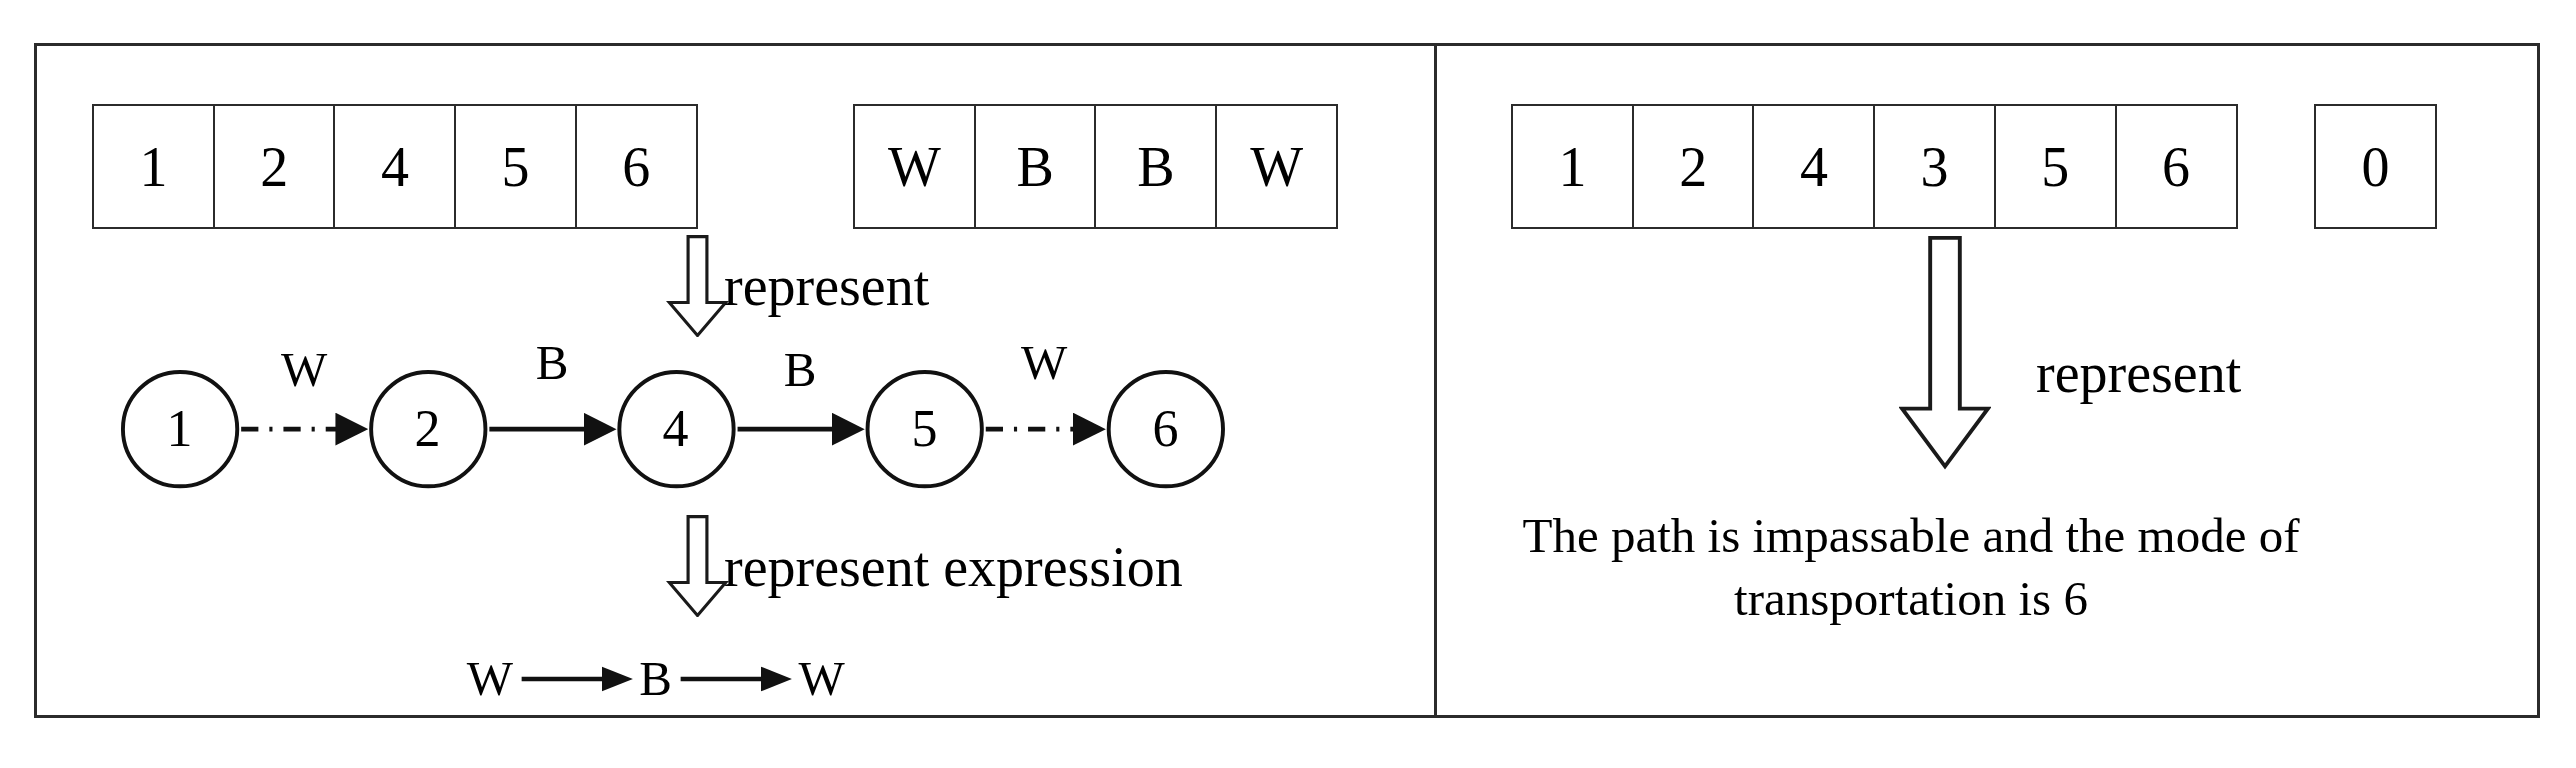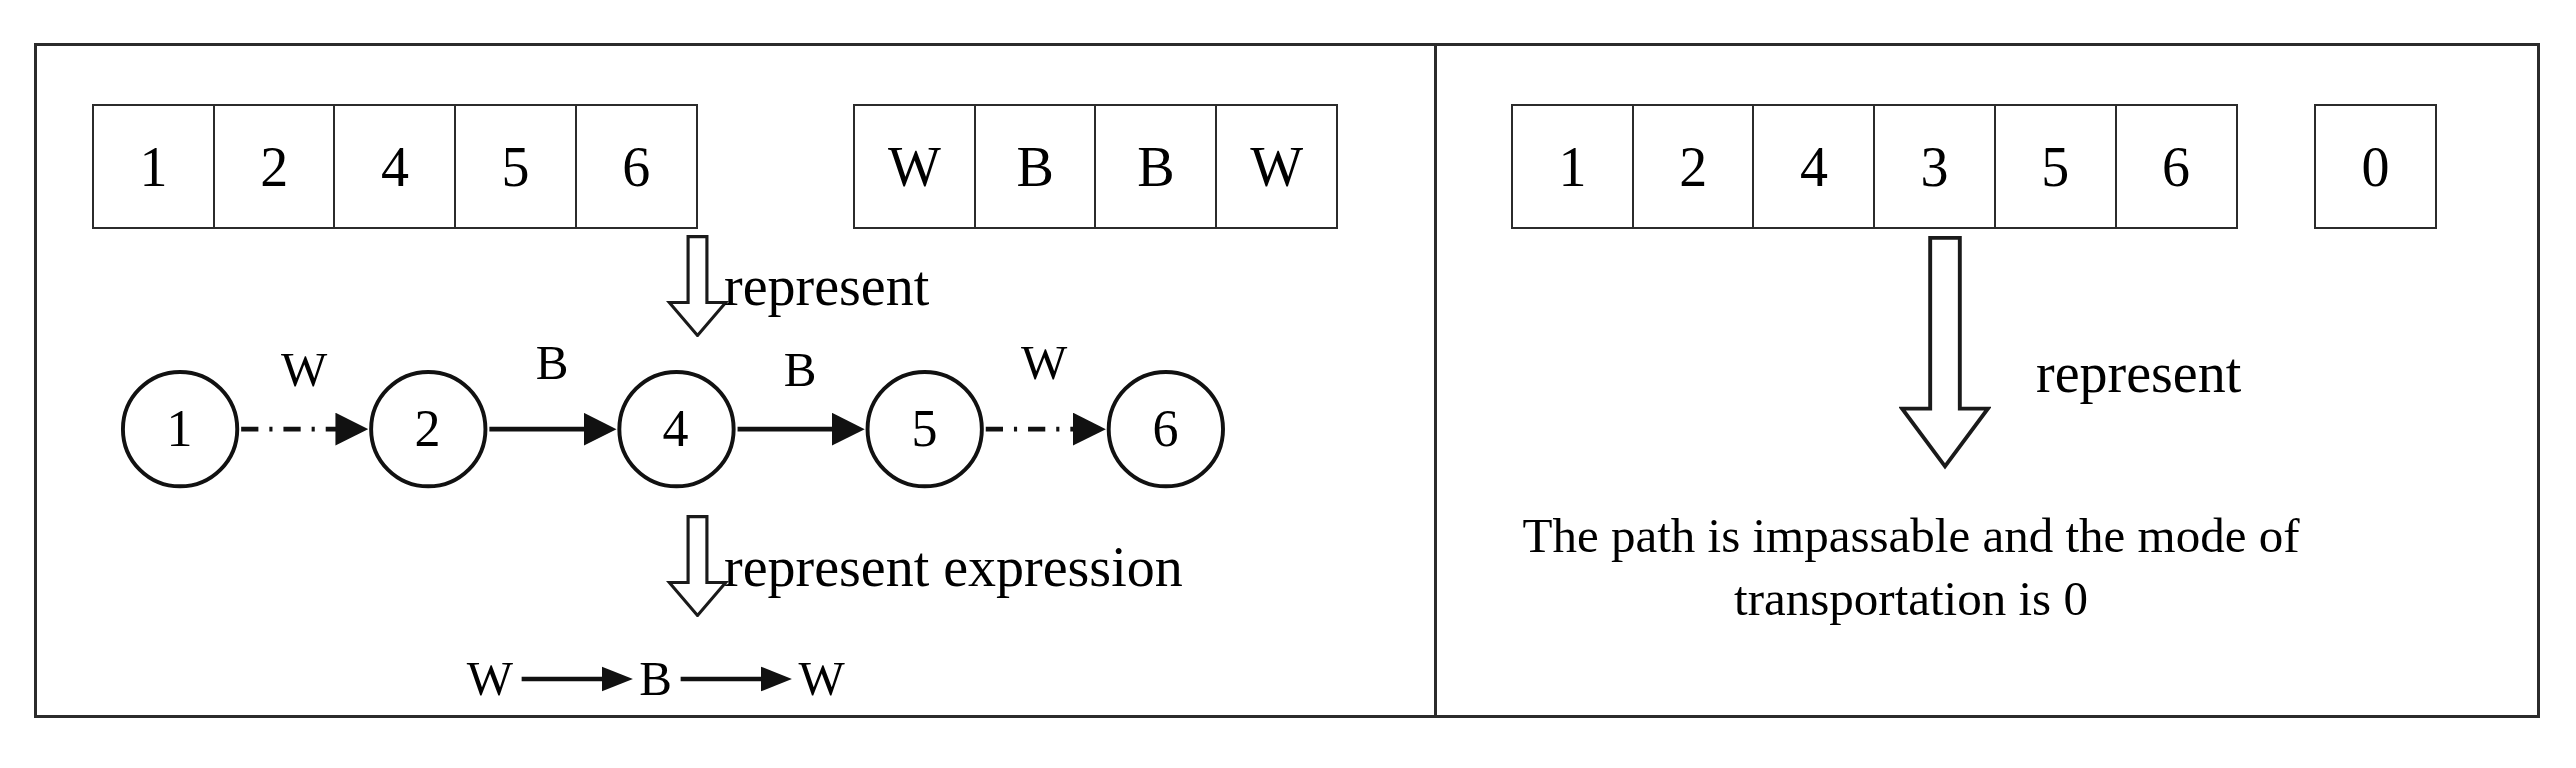--- a/index.html
+++ b/index.html
@@ -236,16 +236,16 @@
     <div class="cell solo">0</div>
   </div>
 
   <div class="block-arrow" id="block-arrow-represent-right">
     <svg width="92" height="235" viewBox="0 0 118 300">
       <path d="M40,3 L78,3 L78,222 L114,222 L59,296 L4,222 L40,222 Z" fill="#ffffff" stroke="#1a1a1a" stroke-width="5" stroke-linejoin="miter"></path>
     </svg>
   </div>
   <div class="arrow-caption" id="caption-represent-right">represent</div>
 
-  <div id="impassable-text">The path is impassable and the mode of transportation is 0</div>
+  <div id="impassable-text">The path is impassable and the mode of transportation is 6</div>
 
 </div>
 
 
 </body></html>

